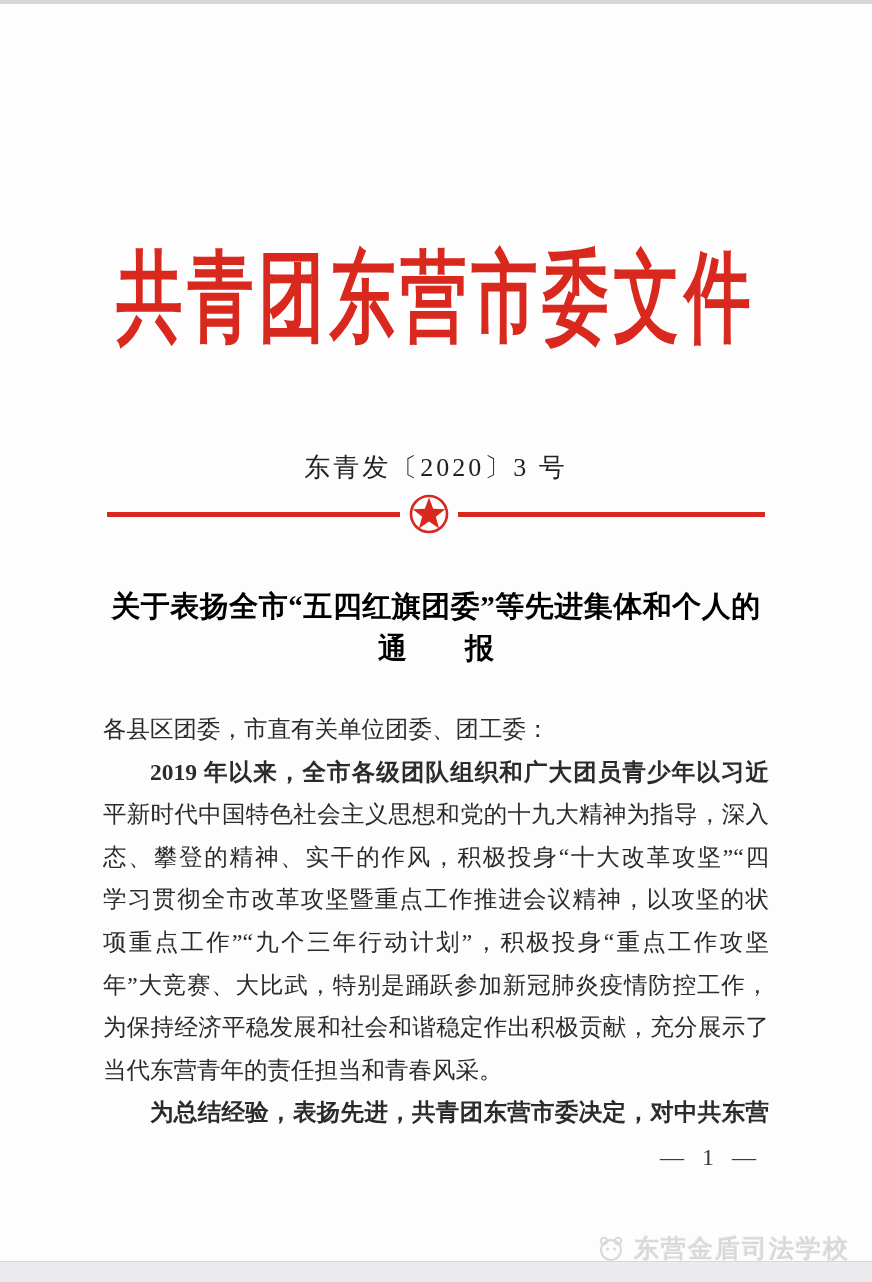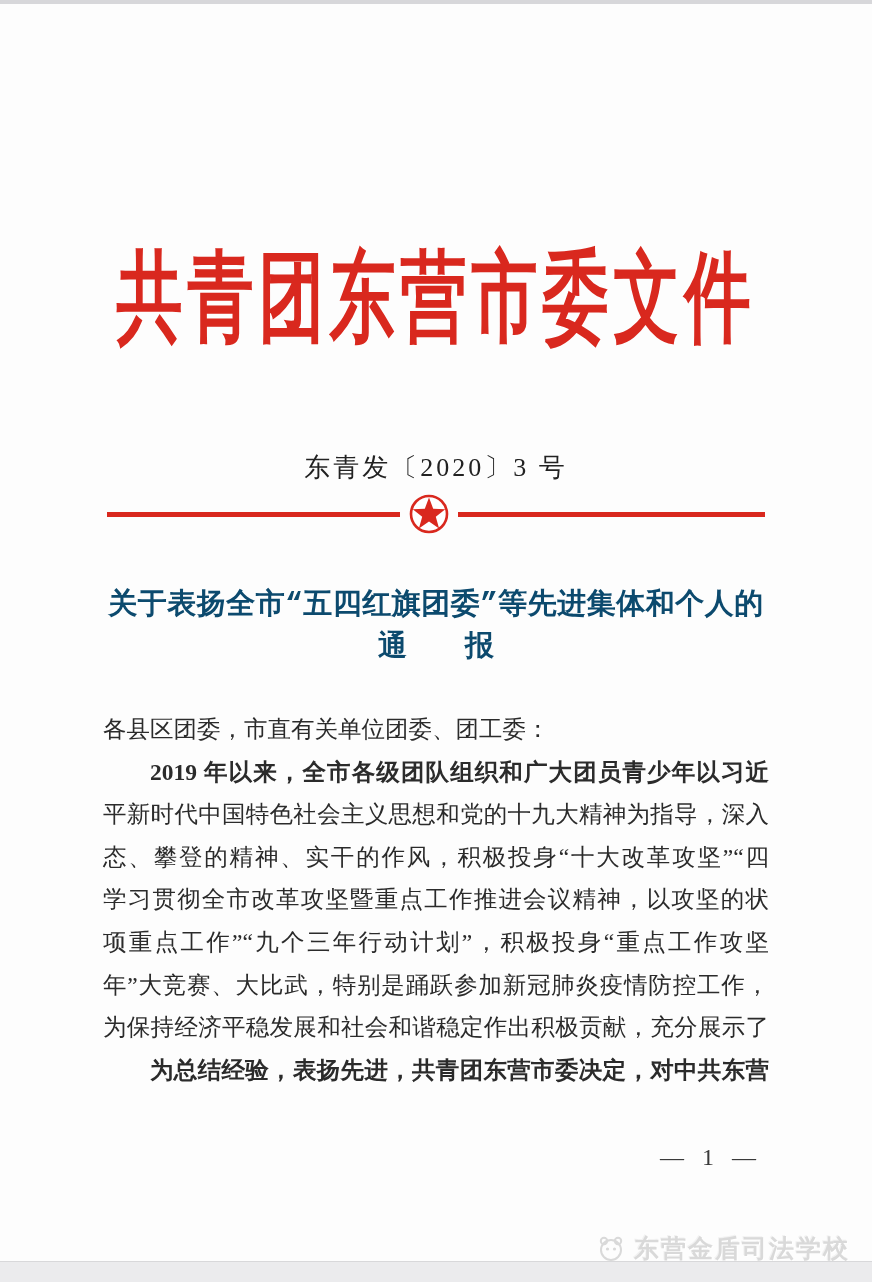--- a/index.html
+++ b/index.html
@@ -36,24 +36,24 @@
   }
   .dline{height:5px;background:#d9281e;display:inline-block;}
   .dline.left{width:293px;margin-right:9px;}
   .dline.right{width:307px;margin-left:9px;}
   .star-wrap{width:40px;height:40px;display:inline-block;}
   .doc-title{
     position:absolute;top:585px;left:60px;width:752px;
     text-align:center;
     font-weight:bold;
     font-size:29px;
-    color:#0c4a6e;
+    color:#000000;
     line-height:42px;
     letter-spacing:0.5px;
-    font-family:Liberation Mono, monospace;
+    font-family:Liberation Serif, serif;
   }
   .doc-title .t2{letter-spacing:0;margin-top:0;}
   .body-text{
     position:absolute;top:708px;left:103px;width:666px;
     font-size:23.5px;
     line-height:42.6px;
     color:#2b2b2b;
   }
   .line{white-space:nowrap;}
   .line.just{
@@ -109,20 +109,21 @@
 
   <div class="body-text">
     <div class="line">各县区团委，市直有关单位团委、团工委：</div>
     <div class="line just indent">2019 年以来，全市各级团队组织和广大团员青少年以习近</div>
     <div class="line just">平新时代中国特色社会主义思想和党的十九大精神为指导，深入</div>
     <div class="line just">态、攀登的精神、实干的作风，积极投身“十大改革攻坚”“四</div>
     <div class="line just">学习贯彻全市改革攻坚暨重点工作推进会议精神，以攻坚的状</div>
     <div class="line just">项重点工作”“九个三年行动计划”，积极投身“重点工作攻坚</div>
     <div class="line just">年”大竞赛、大比武，特别是踊跃参加新冠肺炎疫情防控工作，</div>
     <div class="line just">为保持经济平稳发展和社会和谐稳定作出积极贡献，充分展示了</div>
+    <div class="line">当代东营青年的责任担当和青春风采。</div>
     <div class="line just indent">为总结经验，表扬先进，共青团东营市委决定，对中共东营</div>
   </div>
 
   <div class="pageno">— 1 —</div>
 
   <div class="watermark">
     <svg class="wm-logo" viewBox="0 0 30 30">
       <circle cx="15" cy="17" r="10" fill="none" stroke="#d9d9d9" stroke-width="2"></circle>
       <circle cx="8" cy="8" r="3.2" fill="none" stroke="#d9d9d9" stroke-width="2"></circle>
       <circle cx="22" cy="8" r="3.2" fill="none" stroke="#d9d9d9" stroke-width="2"></circle>

